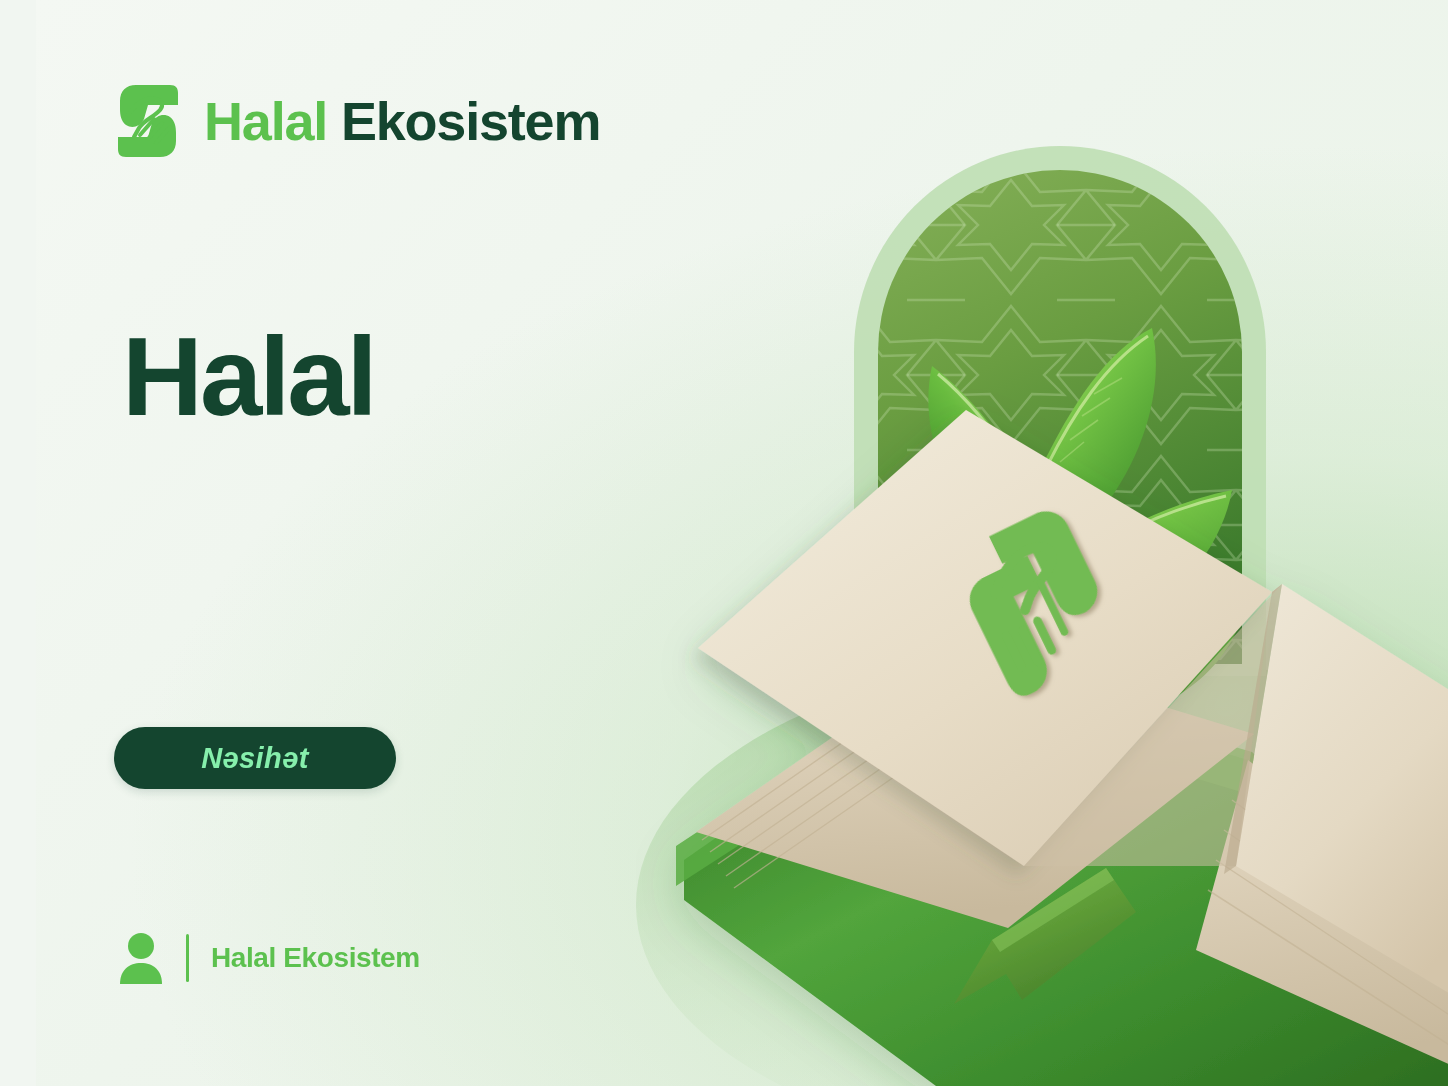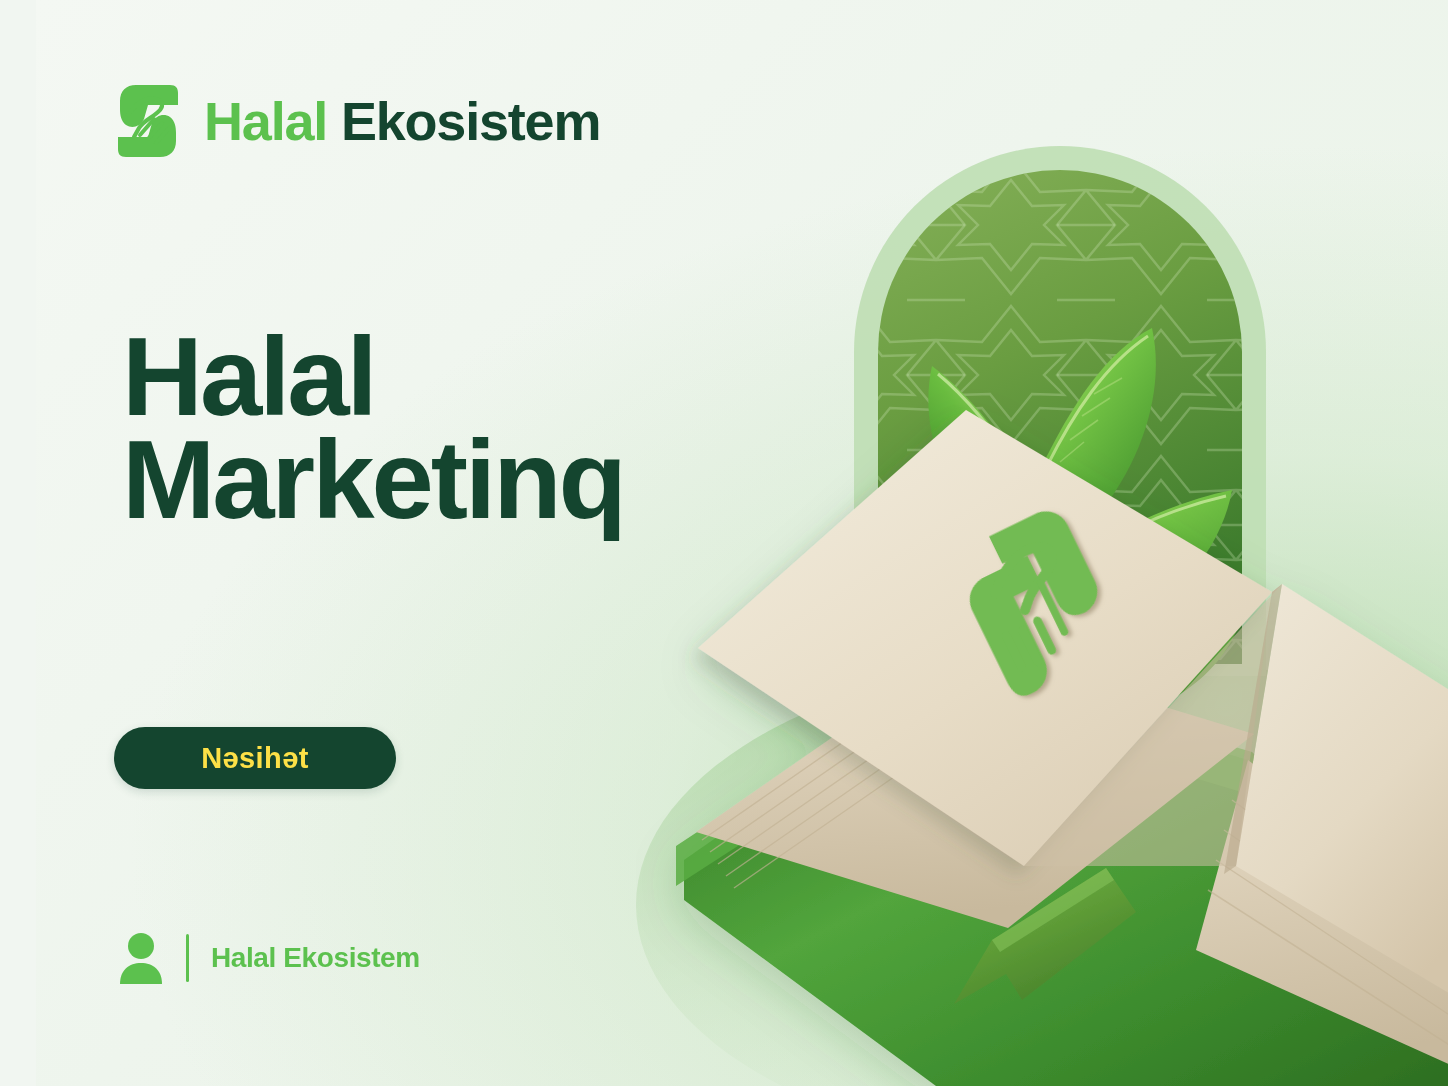--- a/index.html
+++ b/index.html
@@ -43,22 +43,23 @@
   #headline .l{ display:block; white-space:nowrap; }
   #headline .dark{ color:#14452f; }
   #headline .light{ color:#5cc14e; }
 
   
   #pill{
     position:absolute; left:78px; top:727px;
     height:62px; min-width:282px; padding:0 46px;
     background:#14452f; border-radius:34px;
     display:flex; align-items:center; justify-content:center;
-    color:#fde047; font-size:29px; font-weight:600; letter-spacing:.4px;
+    color:#86efac; font-size:29px; font-weight:600; letter-spacing:.4px;
     box-shadow:0 3px 10px rgba(20,69,47,.16);
+    font-style:italic;
   }
 
   
   #footer{
     position:absolute; left:82px; top:932px;
     display:flex; align-items:center; gap:22px;
   }
   #footer-avatar{ width:46px; height:52px; display:block; }
   #footer-div{ width:3px; height:48px; background:#5cc14e; border-radius:2px; }
   #footer-name{
@@ -274,21 +275,20 @@
       <path d="M42 68 L56 52" stroke="#5cc14e" stroke-width="4" stroke-linecap="round" fill="none"></path>
     </svg>
     <div id="brand-text">
       <span class="w1">Halal</span>
       <span class="w2">Ekosistem</span>
     </div>
   </div>
 
   <h1 id="headline">
     <span class="l dark">Halal</span>
-    <span class="l dark">Marketinq</span>
   </h1>
 
   <div id="pill">
     <span>Nəsihət</span>
   </div>
 
   <div id="footer">
     <svg id="footer-avatar" viewBox="0 0 46 52">
       <circle cx="23" cy="14" r="13" fill="#5cc14e"></circle>
       <path d="M2 52 C2 38 11 31 23 31 C35 31 44 38 44 52 Z" fill="#5cc14e"></path>

